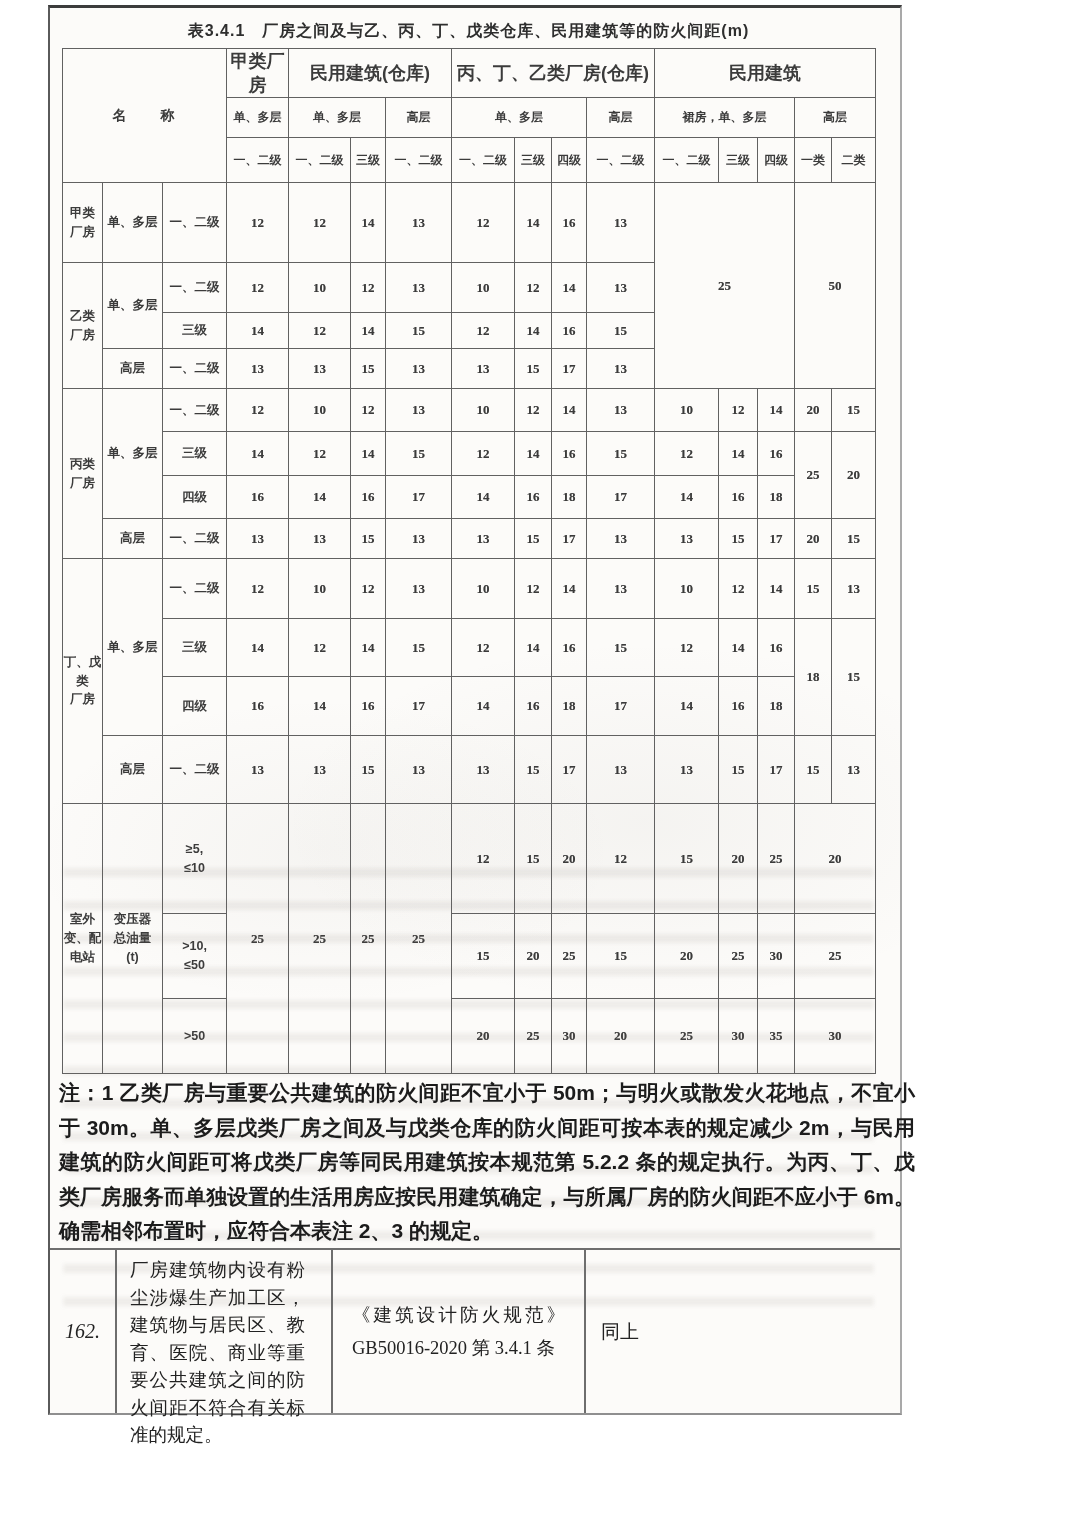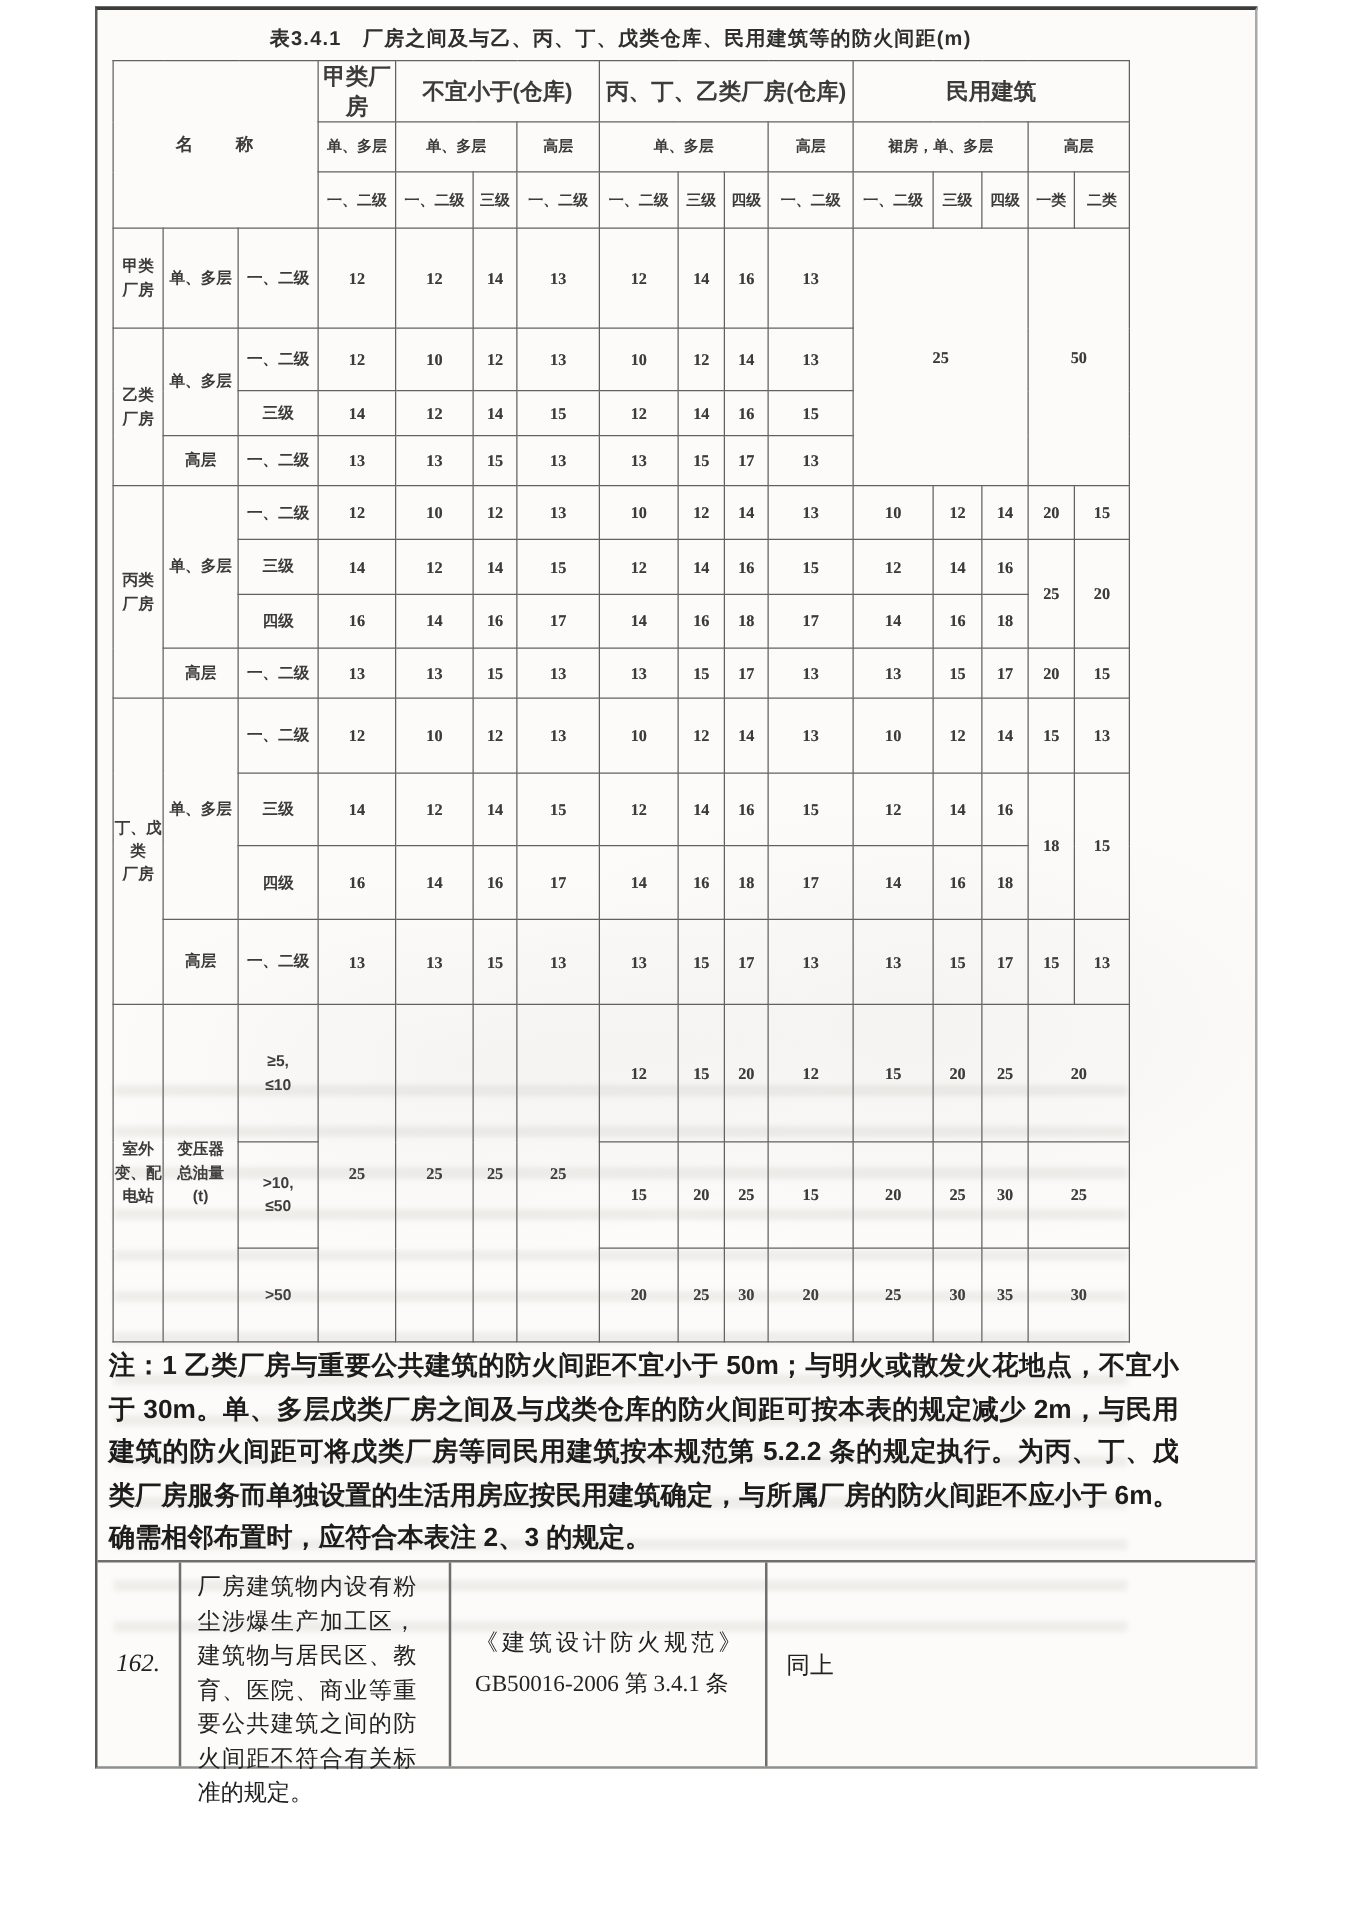--- a/index.html
+++ b/index.html
@@ -3,31 +3,30 @@
 <meta charset="utf-8">
 <style>
   html,body{margin:0;padding:0;}
   body{
     width:1080px;height:1527px;background:#ffffff;position:relative;
     font-family:"Liberation Sans",sans-serif;color:#363636;
     overflow:hidden;
   }
   
   .frame{
-    position:absolute;left:48px;top:5px;width:930px;height:1410px;
+    position:absolute;left:48px;top:5px;width:854px;height:1410px;
     border-top:3px solid #3c3c3c;
     border-left:2px solid #5a5a5a;
     border-right:2px solid #a9a9a9;
     border-bottom:2px solid #8f8f8f;
     background:
       radial-gradient(ellipse 420px 220px at 32% 60%, rgba(125,120,108,0.05), transparent 70%),
       radial-gradient(ellipse 520px 260px at 70% 58%, rgba(125,120,108,0.06), transparent 70%),
       #fcfbf9;
     box-sizing:border-box;
-    margin-left:28px;
   }
   .scan-title{
     position:absolute;left:12px;top:13px;width:813px;
     text-align:center;font-size:16px;font-weight:bold;color:#2e2e2e;
     letter-spacing:1px;
   }
   
   table.fire{
     position:absolute;left:12px;top:40px;
     border-collapse:collapse;table-layout:fixed;width:813px;
@@ -113,21 +112,21 @@
         <col style="width:39px">
         <col style="width:37px">
         <col style="width:37px">
         <col style="width:44px">
     </colgroup>
     <tbody>
 
       <tr style="height:40px">
         <td class="name-cell" colspan="3" rowspan="3">名　　称</td>
         <td class="hdr">甲类厂房</td>
-        <td class="hdr" colspan="3">不宜小于(仓库)</td>
+        <td class="hdr" colspan="3">民用建筑(仓库)</td>
         <td class="hdr" colspan="4">丙、丁、乙类厂房(仓库)</td>
         <td class="hdr" colspan="5">民用建筑</td>
       </tr>
       <tr style="height:40px">
         <td class="hdr-sm">单、多层</td>
         <td class="hdr-sm" colspan="2">单、多层</td>
         <td class="hdr-sm">高层</td>
         <td class="hdr-sm" colspan="3">单、多层</td>
         <td class="hdr-sm">高层</td>
         <td class="hdr-sm" colspan="3">裙房，单、多层</td>
@@ -387,17 +386,17 @@
     </tbody>
   </table>
 
   <div class="bleed"></div>
 
   <div class="notes">注：1 乙类厂房与重要公共建筑的防火间距不宜小于 50m；与明火或散发火花地点，不宜小于 30m。单、多层戊类厂房之间及与戊类仓库的防火间距可按本表的规定减少 2m，与民用建筑的防火间距可将戊类厂房等同民用建筑按本规范第 5.2.2 条的规定执行。为丙、丁、戊类厂房服务而单独设置的生活用房应按民用建筑确定，与所属厂房的防火间距不应小于 6m。确需相邻布置时，应符合本表注 2、3 的规定。</div>
 
   <div class="checklist">
     <div class="cl-cell cl-num">162.</div>
     <div class="cl-cell cl-problem">厂房建筑物内设有粉尘涉爆生产加工区，建筑物与居民区、教育、医院、商业等重要公共建筑之间的防火间距不符合有关标准的规定。</div>
-    <div class="cl-cell cl-ref">《建筑设计防火规范》GB50016-2006 第 3.4.1 条</div>
+    <div class="cl-cell cl-ref">《建筑设计防火规范》GB50016-2020 第 3.4.1 条</div>
     <div class="cl-cell cl-remark">同上</div>
   </div>
 
 </div>
 
 </body></html>

